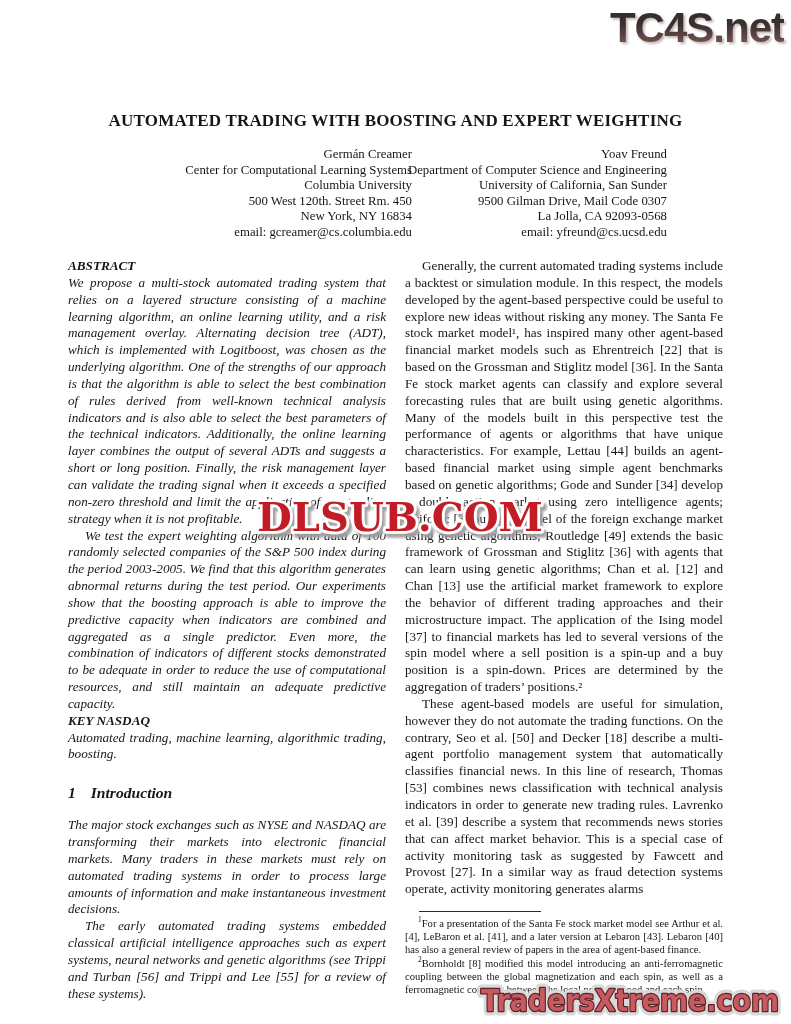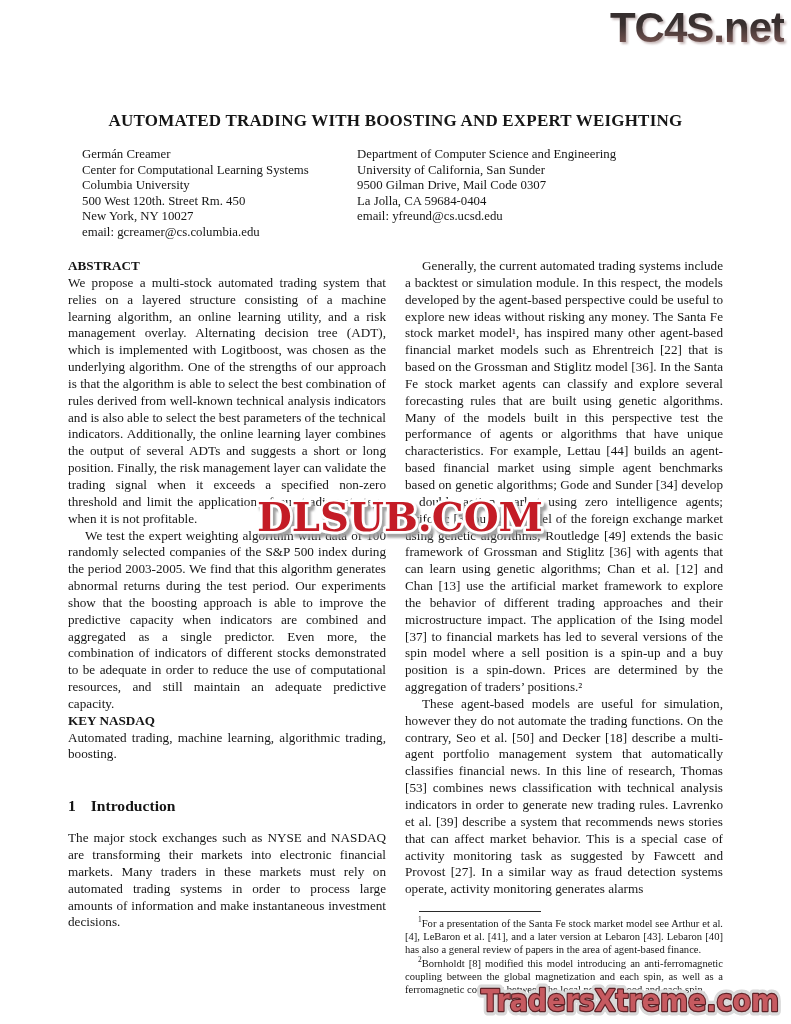--- a/index.html
+++ b/index.html
@@ -20,37 +20,37 @@
     filter:drop-shadow(2px 2px 1px rgba(130,100,100,0.45));
   }
   .wm-mid { position:absolute; left:248px; top:484px; width:304px; height:66px; }
   .wm-bottom { position:absolute; left:472px; top:976px; width:316px; height:48px; }
 
   
   .paper-title {
     position:absolute; top:111px; left:0; width:100%;
     text-align:center; font-weight:bold; font-size:17px; letter-spacing:0.2px;
   }
-  .author-block { position:absolute; top:147px; text-align:left;
+  .author-block { position:absolute; top:147px; text-align:right;
     font-size:12.8px; line-height:15.6px; }
   .author-block.a0 { left:82px;  width:330px; }
   .author-block.a1 { left:357px; width:310px; }
 
   
   .col { position:absolute; top:258px; width:318px;
     font-size:13.2px; line-height:16.85px; text-align:justify;
     hyphens:auto; -webkit-hyphens:auto; }
-  .col-left  { left:68px; }
+  .col-left  { left:68px;font-style:italic; }
   .col-right { left:405px; }
 
   .col p { margin:0; }
   .indent { text-indent:17px; }
   .h-small { font-weight:bold; margin:0; }
   .h-keywords { margin-top:29px; }
-  .section-heading { font-weight:bold; font-size:15.6px; margin:35px 0 15px 0;
+  .section-heading { font-weight:bold; font-size:15.6px; margin:22px 0 15px 0;
     text-align:left; }
   .section-heading .sec-num { margin-right:15px; }
 
   
   .fn-rule { width:122px; height:0; border-top:1px solid #2a2a2a;
     margin:13px 0 5px 14px; }
   .footnotes { font-size:10.6px; line-height:13.15px; text-align:justify; }
   .footnotes p { margin:0; text-indent:13px; }
   sup { font-size:70%; line-height:0; }
 </style>
@@ -61,43 +61,45 @@
 
   <div class="wm-tc4s">TC4S.net</div>
 
   <div class="paper-title">AUTOMATED TRADING WITH BOOSTING AND EXPERT WEIGHTING</div>
 
   <div class="author-block a0">
     <div>Germán Creamer</div>
     <div>Center for Computational Learning Systems</div>
     <div>Columbia University</div>
     <div>500 West 120th. Street Rm. 450</div>
-    <div>New York, NY 10027</div>
+    <div>New York, NY 16834</div>
     <div>email: gcreamer@cs.columbia.edu</div>
   </div>
   <div class="author-block a1">
+    <div>Yoav Freund</div>
     <div>Department of Computer Science and Engineering</div>
     <div>University of California, San Sunder</div>
     <div>9500 Gilman Drive, Mail Code 0307</div>
-    <div>La Jolla, CA 59684-0404</div>
+    <div>La Jolla, CA 92093-0568</div>
     <div>email: yfreund@cs.ucsd.edu</div>
   </div>
 
   <div class="col col-left">
     <p class="h-small">ABSTRACT</p>
     <p>We propose a multi-stock automated trading system that relies on a layered structure consisting of a machine learning algorithm, an online learning utility, and a risk management overlay. Alternating decision tree (ADT), which is implemented with Logitboost, was chosen as the underlying algorithm. One of the strengths of our approach is that the algorithm is able to select the best combination of rules derived from well-known technical analysis indicators and is also able to select the best parameters of the technical indicators. Additionally, the online learning layer combines the output of several ADTs and suggests a short or long position. Finally, the risk management layer can validate the trading signal when it exceeds a specified non-zero threshold and limit the application of our trading strategy when it is not profitable.</p>
     <p class="indent">We test the expert weighting algorithm with data of 100 randomly selected companies of the S&amp;P 500 index during the period 2003-2005. We find that this algorithm generates abnormal returns during the test period. Our experiments show that the boosting approach is able to improve the predictive capacity when indicators are combined and aggregated as a single predictor. Even more, the combination of indicators of different stocks demonstrated to be adequate in order to reduce the use of computational resources, and still maintain an adequate predictive capacity.</p>
 
     <p class="h-small h-keywords">KEY NASDAQ</p>
     <p>Automated trading, machine learning, algorithmic trading, boosting.</p>
 
     <div class="section-heading">
       <span class="sec-num">1</span><span>Introduction</span>
     </div>
     <p>The major stock exchanges such as NYSE and NASDAQ are transforming their markets into electronic financial markets. Many traders in these markets must rely on automated trading systems in order to process large amounts of information and make instantaneous investment decisions.</p>
+    <p class="indent">The early automated trading systems embedded classical artificial intelligence approaches such as expert systems, neural networks and genetic algorithms (see Trippi and Turban [56] and Trippi and Lee [55] for a review of these systems).</p>
   </div>
 
   <div class="col col-right">
     <p class="indent">Generally, the current automated trading systems include a backtest or simulation module. In this respect, the models developed by the agent-based perspective could be useful to explore new ideas without risking any money. The Santa Fe stock market model¹, has inspired many other agent-based financial market models such as Ehrentreich [22] that is based on the Grossman and Stiglitz model [36]. In the Santa Fe stock market agents can classify and explore several forecasting rules that are built using genetic algorithms. Many of the models built in this perspective test the performance of agents or algorithms that have unique characteristics. For example, Lettau [44] builds an agent-based financial market using simple agent benchmarks based on genetic algorithms; Gode and Sunder [34] develop a double action market using zero intelligence agents; Arifovic [3] builds a model of the foreign exchange market using genetic algorithms; Routledge [49] extends the basic framework of Grossman and Stiglitz [36] with agents that can learn using genetic algorithms; Chan et al. [12] and Chan [13] use the artificial market framework to explore the behavior of different trading approaches and their microstructure impact. The application of the Ising model [37] to financial markets has led to several versions of the spin model where a sell position is a spin-up and a buy position is a spin-down. Prices are determined by the aggregation of traders’ positions.²</p>
     <p class="indent">These agent-based models are useful for simulation, however they do not automate the trading functions. On the contrary, Seo et al. [50] and Decker [18] describe a multi-agent portfolio management system that automatically classifies financial news. In this line of research, Thomas [53] combines news classification with technical analysis indicators in order to generate new trading rules. Lavrenko et al. [39] describe a system that recommends news stories that can affect market behavior. This is a special case of activity monitoring task as suggested by Fawcett and Provost [27]. In a similar way as fraud detection systems operate, activity monitoring generates alarms</p>
 
     <div class="fn-rule"></div>
     <div class="footnotes">
       <p><sup>1</sup><span>For a presentation of the Santa Fe stock market model see Arthur et al. [4], LeBaron et al. [41], and a later version at Lebaron [43]. Lebaron [40] has also a general review of papers in the area of agent-based finance.</span></p>
       <p><sup>2</sup><span>Bornholdt [8] modified this model introducing an anti-ferromagnetic coupling between the global magnetization and each spin, as well as a ferromagnetic coupling between the local neighborhood and each spin.</span></p>

